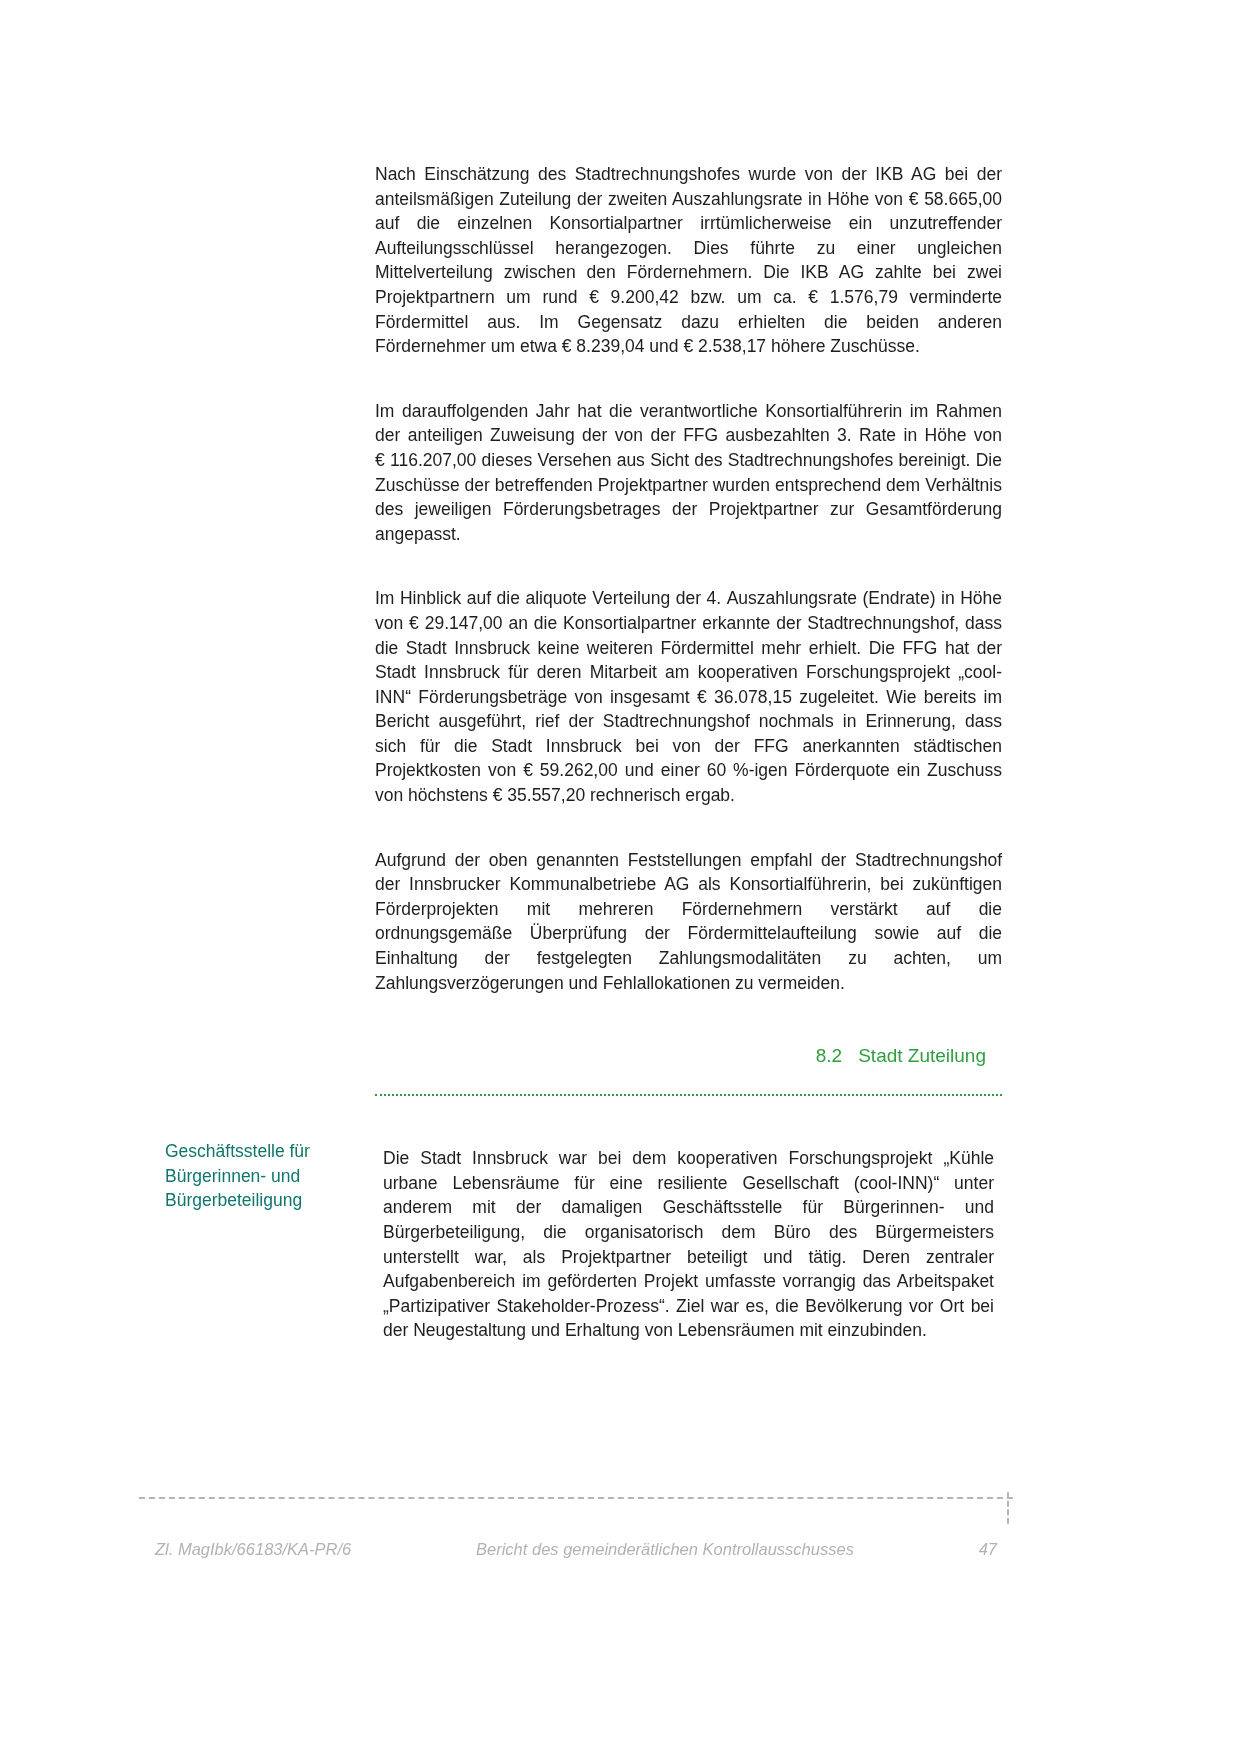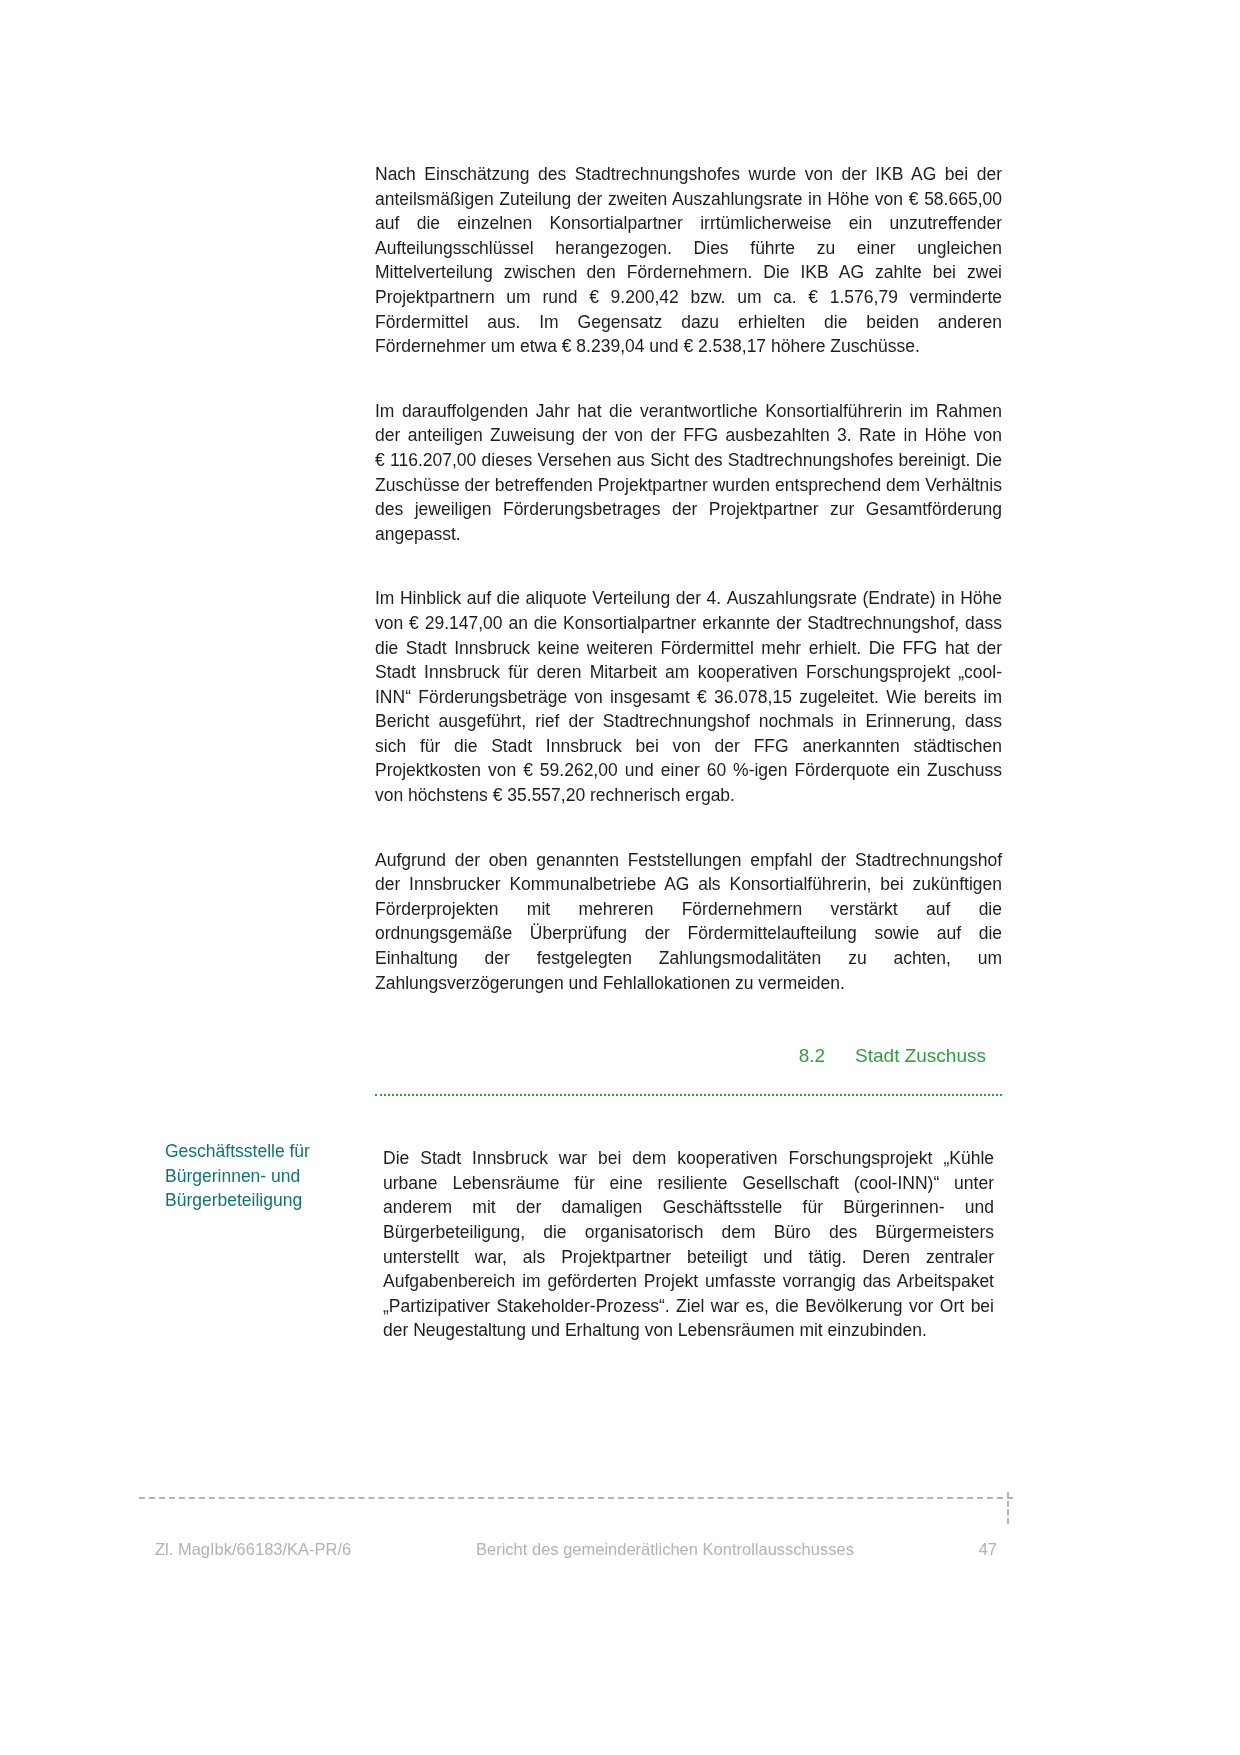--- a/index.html
+++ b/index.html
@@ -30,21 +30,21 @@
     margin-bottom: 26px;
   }
   .section-heading {
     font-size: 19px;
     font-weight: normal;
     color: #2f9e41;
     text-align: right;
     line-height: 26px;
     padding-bottom: 9px;
   }
-  .section-number { margin-right: 14px; }
+  .section-number { }
   .dotted-rule {
     width: 100%;
     height: 0;
     border-bottom: 2px dotted #2f9e41;
   }
   .last-section { position: relative; }
   .margin-note {
     position: absolute;
     left: -210px;
     top: 1px;
@@ -73,40 +73,41 @@
     width: 0;
     border-left: 2px dashed #b5b5b5;
   }
   .footer-row {
     display: flex;
     align-items: baseline;
     margin-top: 7px;
     color: #b2b2b2;
     font-size: 16.5px;
     line-height: 22px;
+    font-style: italic;
   }
   .footer-left  { flex: none; }
   .footer-center{ flex: 1 1 auto; text-align: center; }
   .footer-right { flex: none; }
 </style>
 </head>
 <body>
 
 <div class="page">
 
   <div class="text-col">
 
     <p class="body-par">Nach Einschätzung des Stadtrechnungshofes wurde von der IKB AG bei der anteilsmäßigen Zuteilung der zweiten Auszahlungsrate in Höhe von €&nbsp;58.665,00 auf die einzelnen Konsortialpartner irrtümlicherweise ein unzutreffender Aufteilungsschlüssel herangezogen. Dies führte zu einer ungleichen Mittelverteilung zwischen den Fördernehmern. Die IKB AG zahlte bei zwei Projektpartnern um rund €&nbsp;9.200,42 bzw. um ca. €&nbsp;1.576,79 verminderte Fördermittel aus. Im Gegensatz dazu erhielten die beiden anderen Fördernehmer um etwa €&nbsp;8.239,04 und €&nbsp;2.538,17 höhere Zuschüsse.</p>
     <p class="body-par">Im darauffolgenden Jahr hat die verantwortliche Konsortialführerin im Rahmen der anteiligen Zuweisung der von der FFG ausbezahlten 3.&nbsp;Rate in Höhe von €&nbsp;116.207,00 dieses Versehen aus Sicht des Stadtrechnungshofes bereinigt. Die Zuschüsse der betreffenden Projektpartner wurden entsprechend dem Verhältnis des jeweiligen Förderungsbetrages der Projektpartner zur Gesamtförderung angepasst.</p>
     <p class="body-par">Im Hinblick auf die aliquote Verteilung der 4.&nbsp;Auszahlungsrate (Endrate) in Höhe von €&nbsp;29.147,00 an die Konsortialpartner erkannte der Stadtrechnungshof, dass die Stadt Innsbruck keine weiteren Fördermittel mehr erhielt. Die FFG hat der Stadt Innsbruck für deren Mitarbeit am kooperativen Forschungsprojekt „cool-INN“ Förderungsbeträge von insgesamt €&nbsp;36.078,15 zugeleitet. Wie bereits im Bericht ausgeführt, rief der Stadtrechnungshof nochmals in Erinnerung, dass sich für die Stadt Innsbruck bei von der FFG anerkannten städtischen Projektkosten von €&nbsp;59.262,00 und einer 60&nbsp;%-igen Förderquote ein Zuschuss von höchstens €&nbsp;35.557,20 rechnerisch ergab.</p>
     <p class="body-par">Aufgrund der oben genannten Feststellungen empfahl der Stadtrechnungshof der Innsbrucker Kommunalbetriebe AG als Konsortialführerin, bei zukünftigen Förderprojekten mit mehreren Fördernehmern verstärkt auf die ordnungsgemäße Überprüfung der Fördermittelaufteilung sowie auf die Einhaltung der festgelegten Zahlungsmodalitäten zu achten, um Zahlungsverzögerungen und Fehlallokationen zu vermeiden.</p>
 
     <div class="section-heading-wrap">
       <h2 class="section-heading">
-        <span class="section-number">8.2</span><span class="section-title">Stadt Zuschuss</span>
+        <span class="section-number">8.2</span><span class="section-title">Stadt Zuteilung</span>
       </h2>
       <div class="dotted-rule"></div>
     </div>
 
     <div class="last-section">
       <aside class="margin-note">Geschäftsstelle für Bürgerinnen- und Bürgerbeteiligung</aside>
       <p class="body-par">Die Stadt Innsbruck war bei dem kooperativen Forschungsprojekt „Kühle urbane Lebensräume für eine resiliente Gesellschaft (cool-INN)“ unter anderem mit der damaligen Geschäftsstelle für Bürgerinnen- und Bürgerbeteiligung, die organisatorisch dem Büro des Bürgermeisters unterstellt war, als Projektpartner beteiligt und tätig. Deren zentraler Aufgabenbereich im geförderten Projekt umfasste vorrangig das Arbeitspaket „Partizipativer Stakeholder-Prozess“. Ziel war es, die Bevölkerung vor Ort bei der Neugestaltung und Erhaltung von Lebensräumen mit einzubinden.</p>
     </div>
 
   </div>

